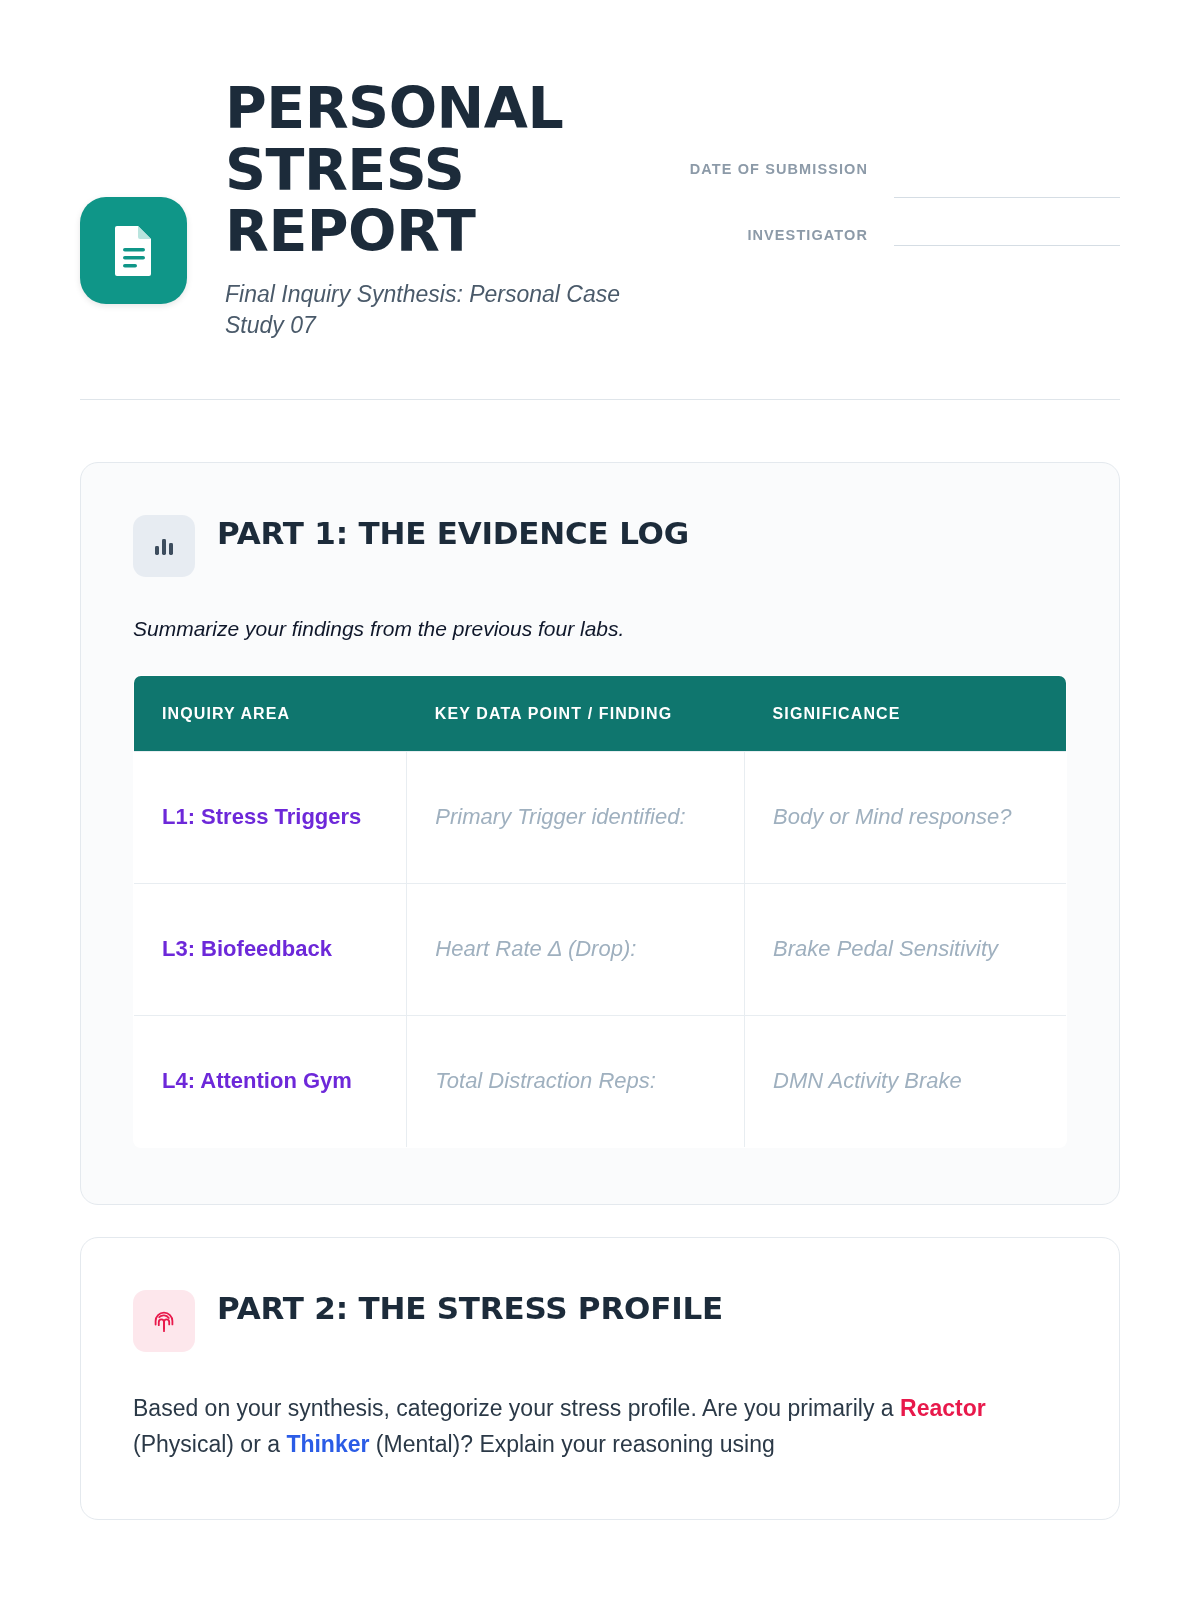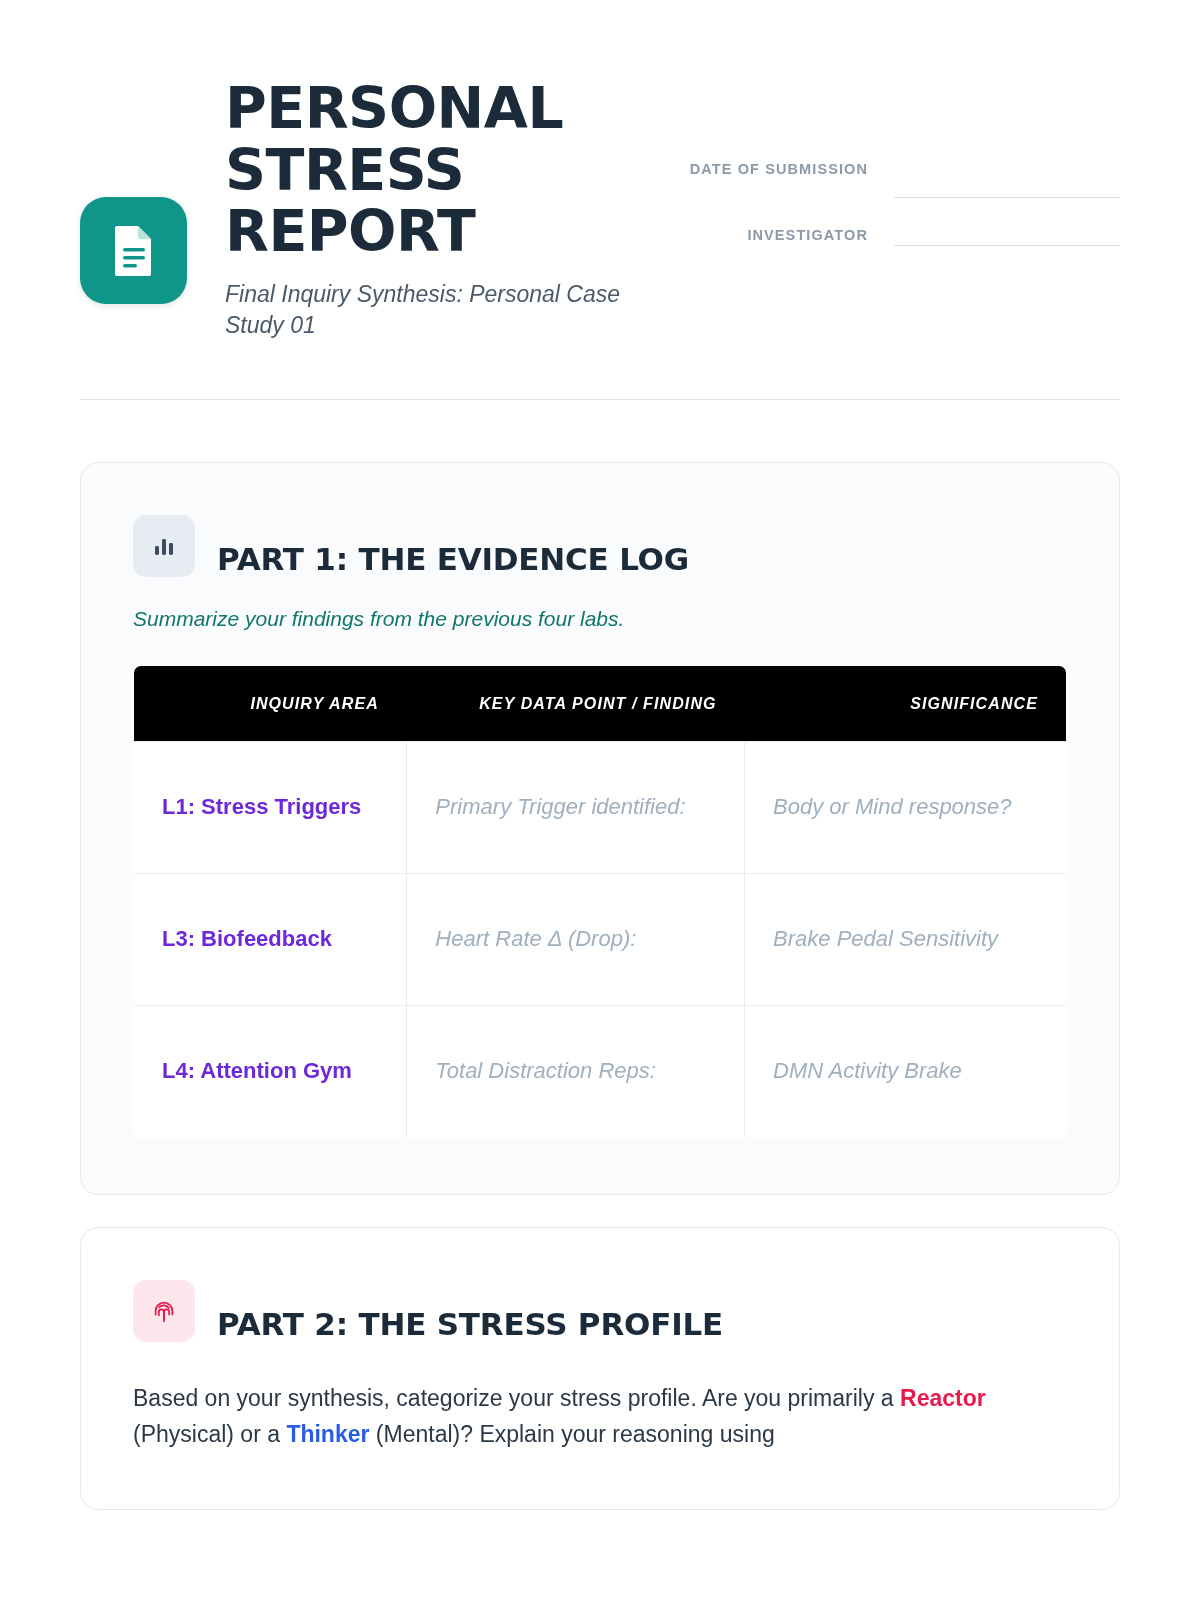--- a/index.html
+++ b/index.html
@@ -106,21 +106,21 @@
     margin-top: 62px;
     border: 1.5px solid #e4e9ee;
     border-radius: 18px;
     background: #fafbfc;
     padding: 52px 52px 56px 52px;
   }
   .card.plain { background: #ffffff; margin-top: 32px; }
 
   .card-head {
     display: flex;
-    align-items: flex-end;
+    align-items: flex-start;
     gap: 22px;
   }
   .card-icon {
     width: 62px;
     height: 62px;
     border-radius: 13px;
     display: flex;
     align-items: center;
     justify-content: center;
     flex: 0 0 auto;
@@ -128,49 +128,48 @@
   .card-icon.blue { background: #e7ecf2; }
   .card-icon.pink { background: #fde7ec; }
   .card-title {
     font-size: 31px;
     font-weight: 800;
     color: #1c2b3a;
     letter-spacing: -0.2px;
     font-family: "DejaVu Sans", sans-serif;
   }
   .card-note {
-    margin-top: 30px;
+    margin-top: 40px;
     font-size: 21px;
     font-style: italic;
-    color: #0f766e;
+    color: #0f172a;
   }
 
   
   table.evidence {
     margin-top: 34px;
     width: 100%;
     border-collapse: collapse;
     table-layout: fixed;
     background: #ffffff;
     border-radius: 8px;
     overflow: hidden;
     border: 1.5px solid #e4e9ee;
   }
   table.evidence thead th {
-    background: #000000;
+    background: #0f766e;
     color: #ffffff;
-    text-align: right;
+    text-align: left;
     font-size: 16px;
     font-weight: 700;
     letter-spacing: 1.1px;
     text-transform: uppercase;
     padding: 26px 28px;
     line-height: 1.45;
     vertical-align: middle;
-    font-style: italic;
   }
   table.evidence thead th.c1 { width: 29.3%; }
   table.evidence thead th.c2 { width: 36.2%; }
   table.evidence thead th.c3 { width: 34.5%; }
   table.evidence tbody td {
     border-top: 1.5px solid #e8edf1;
     border-right: 1.5px solid #e8edf1;
     padding: 28px 28px;
     font-size: 22px;
     line-height: 1.45;
@@ -211,21 +210,21 @@
           <path d="M29 4l13 13H31a2 2 0 0 1-2-2V4z" fill="#b9e4de"></path>
           <rect x="14" y="26" width="22" height="3.6" rx="1.8" fill="#0f9688"></rect>
           <rect x="14" y="34" width="22" height="3.6" rx="1.8" fill="#0f9688"></rect>
           <rect x="14" y="42" width="14" height="3.6" rx="1.8" fill="#0f9688"></rect>
         </svg>
       </div>
     </div>
 
     <div class="title-col">
       <h1 class="report-title">PERSONAL STRESS REPORT</h1>
-      <div class="report-subtitle">Final Inquiry Synthesis: Personal Case Study 01</div>
+      <div class="report-subtitle">Final Inquiry Synthesis: Personal Case Study 07</div>
     </div>
 
     <div class="meta-col">
       <div class="meta-row second">
         <div class="meta-label">DATE OF SUBMISSION</div>
         <div class="meta-line"></div>
       </div>
       <div class="meta-row">
         <div class="meta-label">INVESTIGATOR</div>
         <div class="meta-line"></div>

